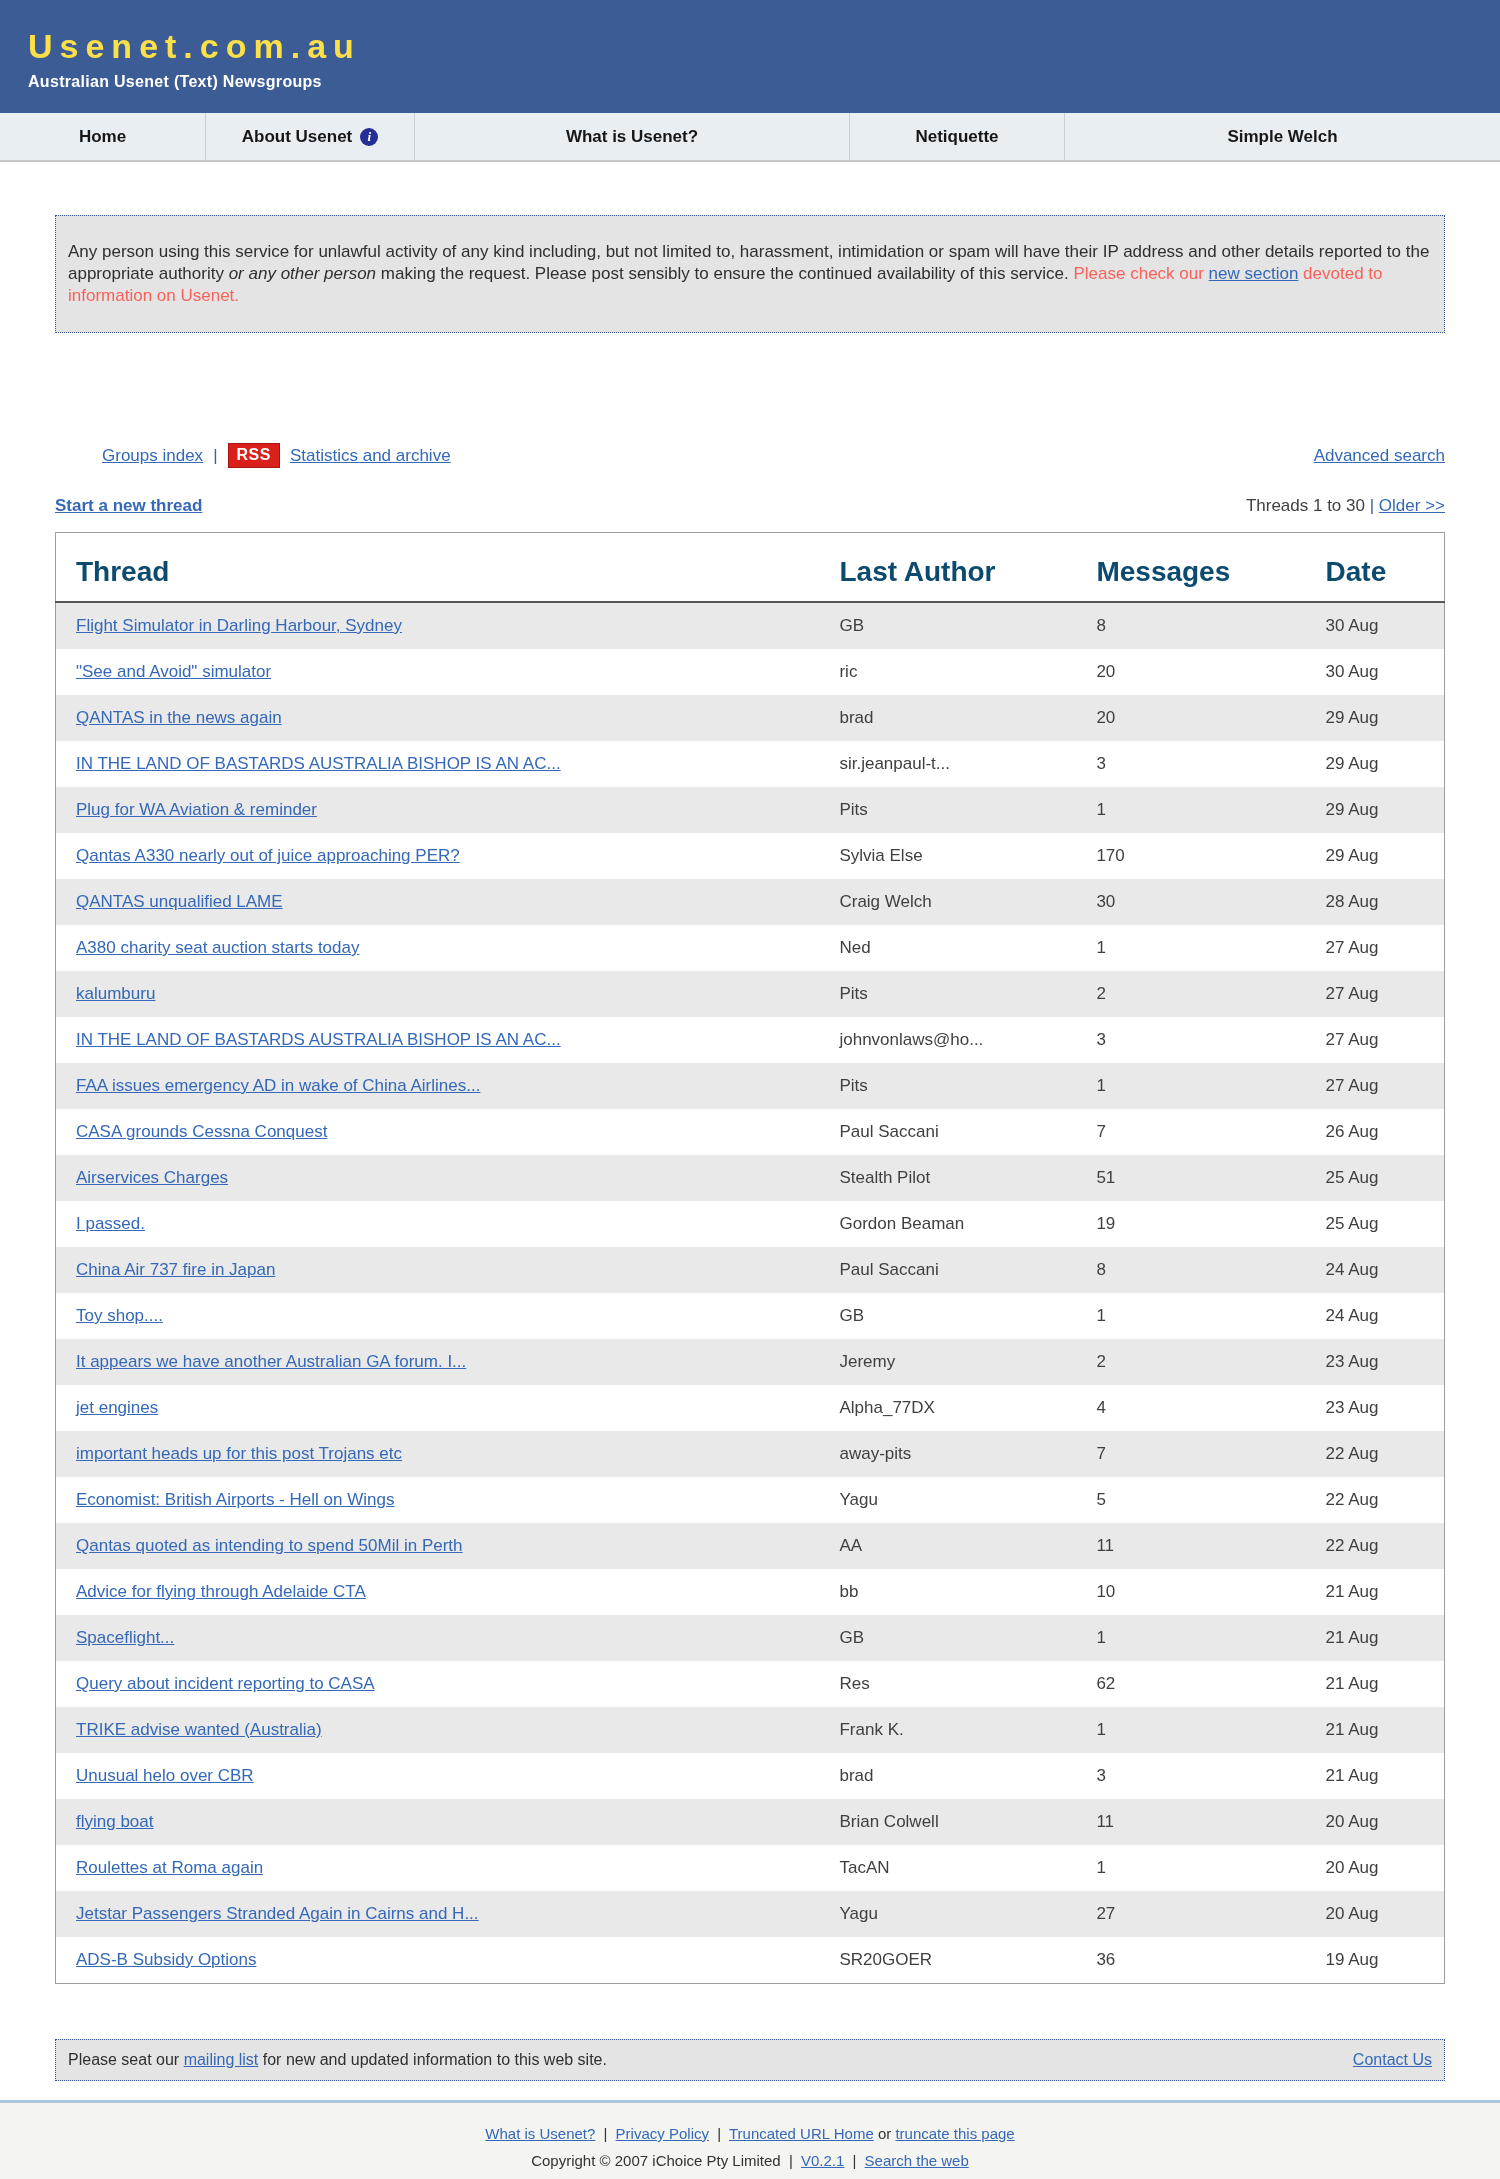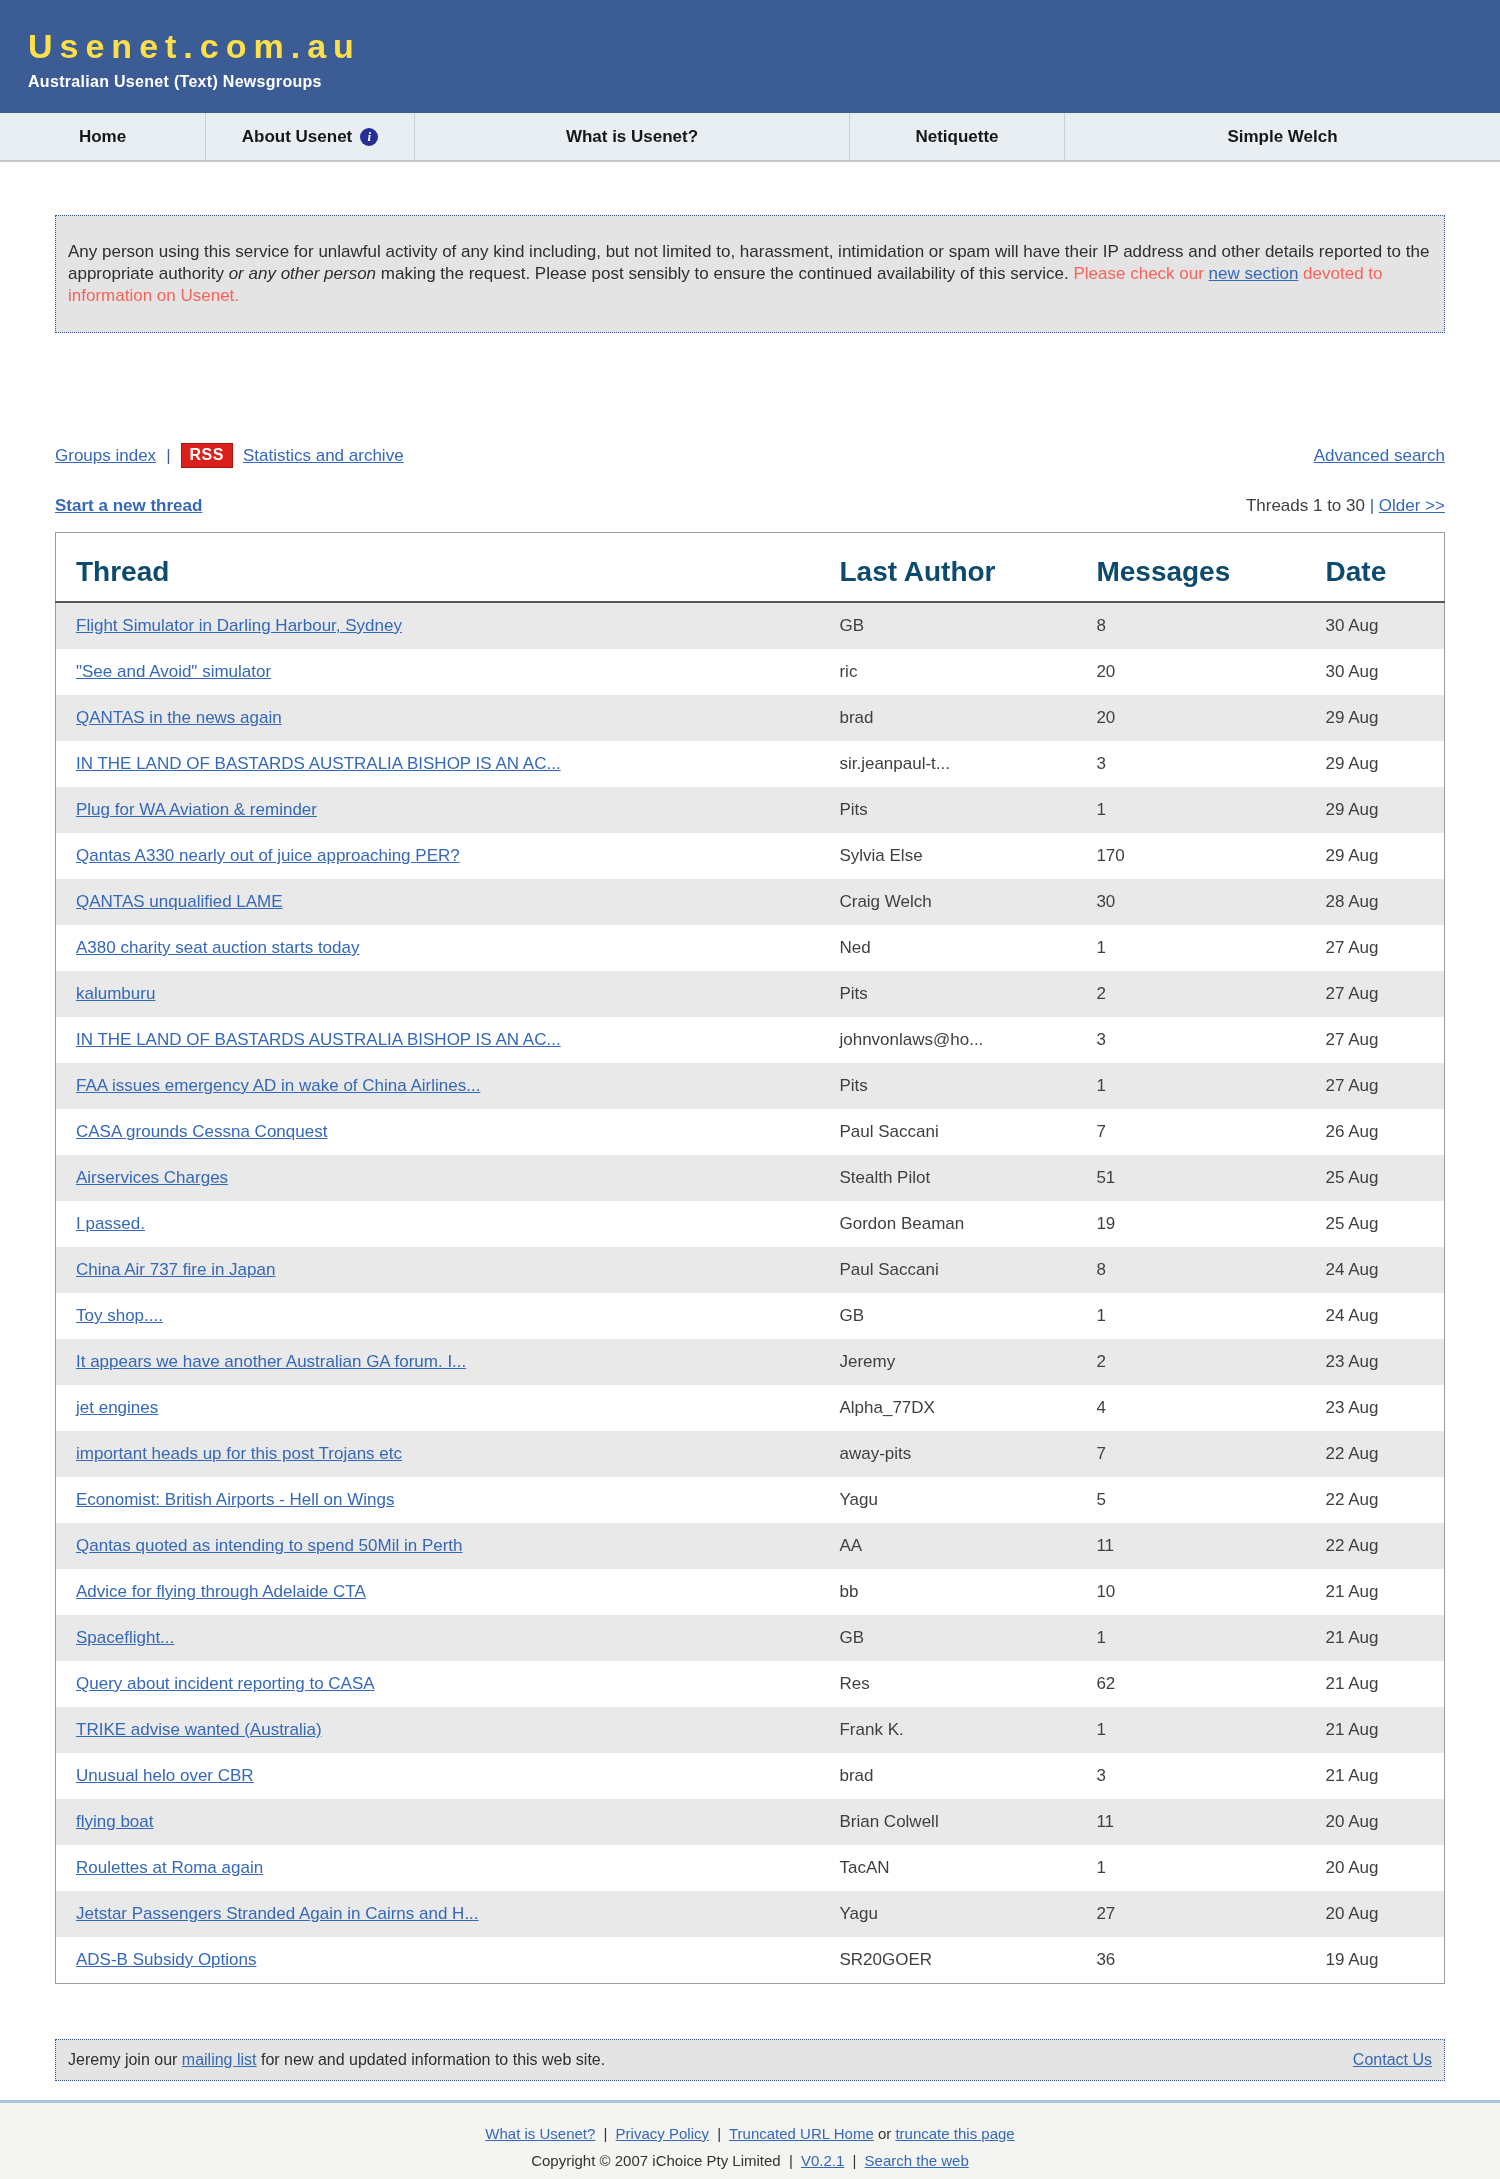--- a/index.html
+++ b/index.html
@@ -24,21 +24,21 @@
 
   
   .content { padding:0 55px; }
   a { color:#3568B8; text-decoration:underline; cursor:pointer; }
 
   .notice { margin-top:53px; background:#E4E4E4; border:1px dotted #39539B; padding:25px 12px;
             font-size:17px; line-height:22px; color:#2F2F2F; }
   .notice em { font-style:italic; }
   .red { color:#F8625A; }
 
-  .toolbar { margin-top:110px; display:flex; justify-content:space-between; align-items:center; font-size:17px; }
+  .toolbar { margin-top:110px; display:flex; justify-content:space-between; align-items:center; font-size:17px;margin-left:47px; }
   .toolbar-left { display:flex; align-items:center; gap:10px; }
   .pipe { color:#3E5C9C; }
   .rss-badge { background:#D9201B; color:#fff; font-weight:bold; font-size:16px;
                padding:2px 8px 3px; border:1px solid #A81310; letter-spacing:0.5px; cursor:pointer; }
 
   .thread-controls { margin-top:28px; display:flex; justify-content:space-between; align-items:baseline; font-size:17px; }
   .start-thread { font-weight:bold; }
   .pagination { color:#3F3F3F; }
 
   table.threads { margin-top:16px; width:100%; border-collapse:collapse; border:1px solid #9C9C9C; background:#fff; }
@@ -328,21 +328,21 @@
     <td class="col-thread"><a>ADS-B Subsidy Options</a></td>
     <td class="col-author">SR20GOER</td>
     <td class="col-messages">36</td>
     <td class="col-date">19 Aug</td>
   </tr>
 </tbody>
     </table>
 
     <div class="mailing-bar">
       <div>
-        <span>Jeremy join our </span><a>mailing list</a><span> for new and updated information to this web site.</span>
+        <span>Please seat our </span><a>mailing list</a><span> for new and updated information to this web site.</span>
       </div>
       <a>Contact Us</a>
     </div>
 
   </main>
 
   <footer class="site-footer">
     <div class="f-line">
       <a>What is Usenet?</a>
       <span class="fsep">|</span>

